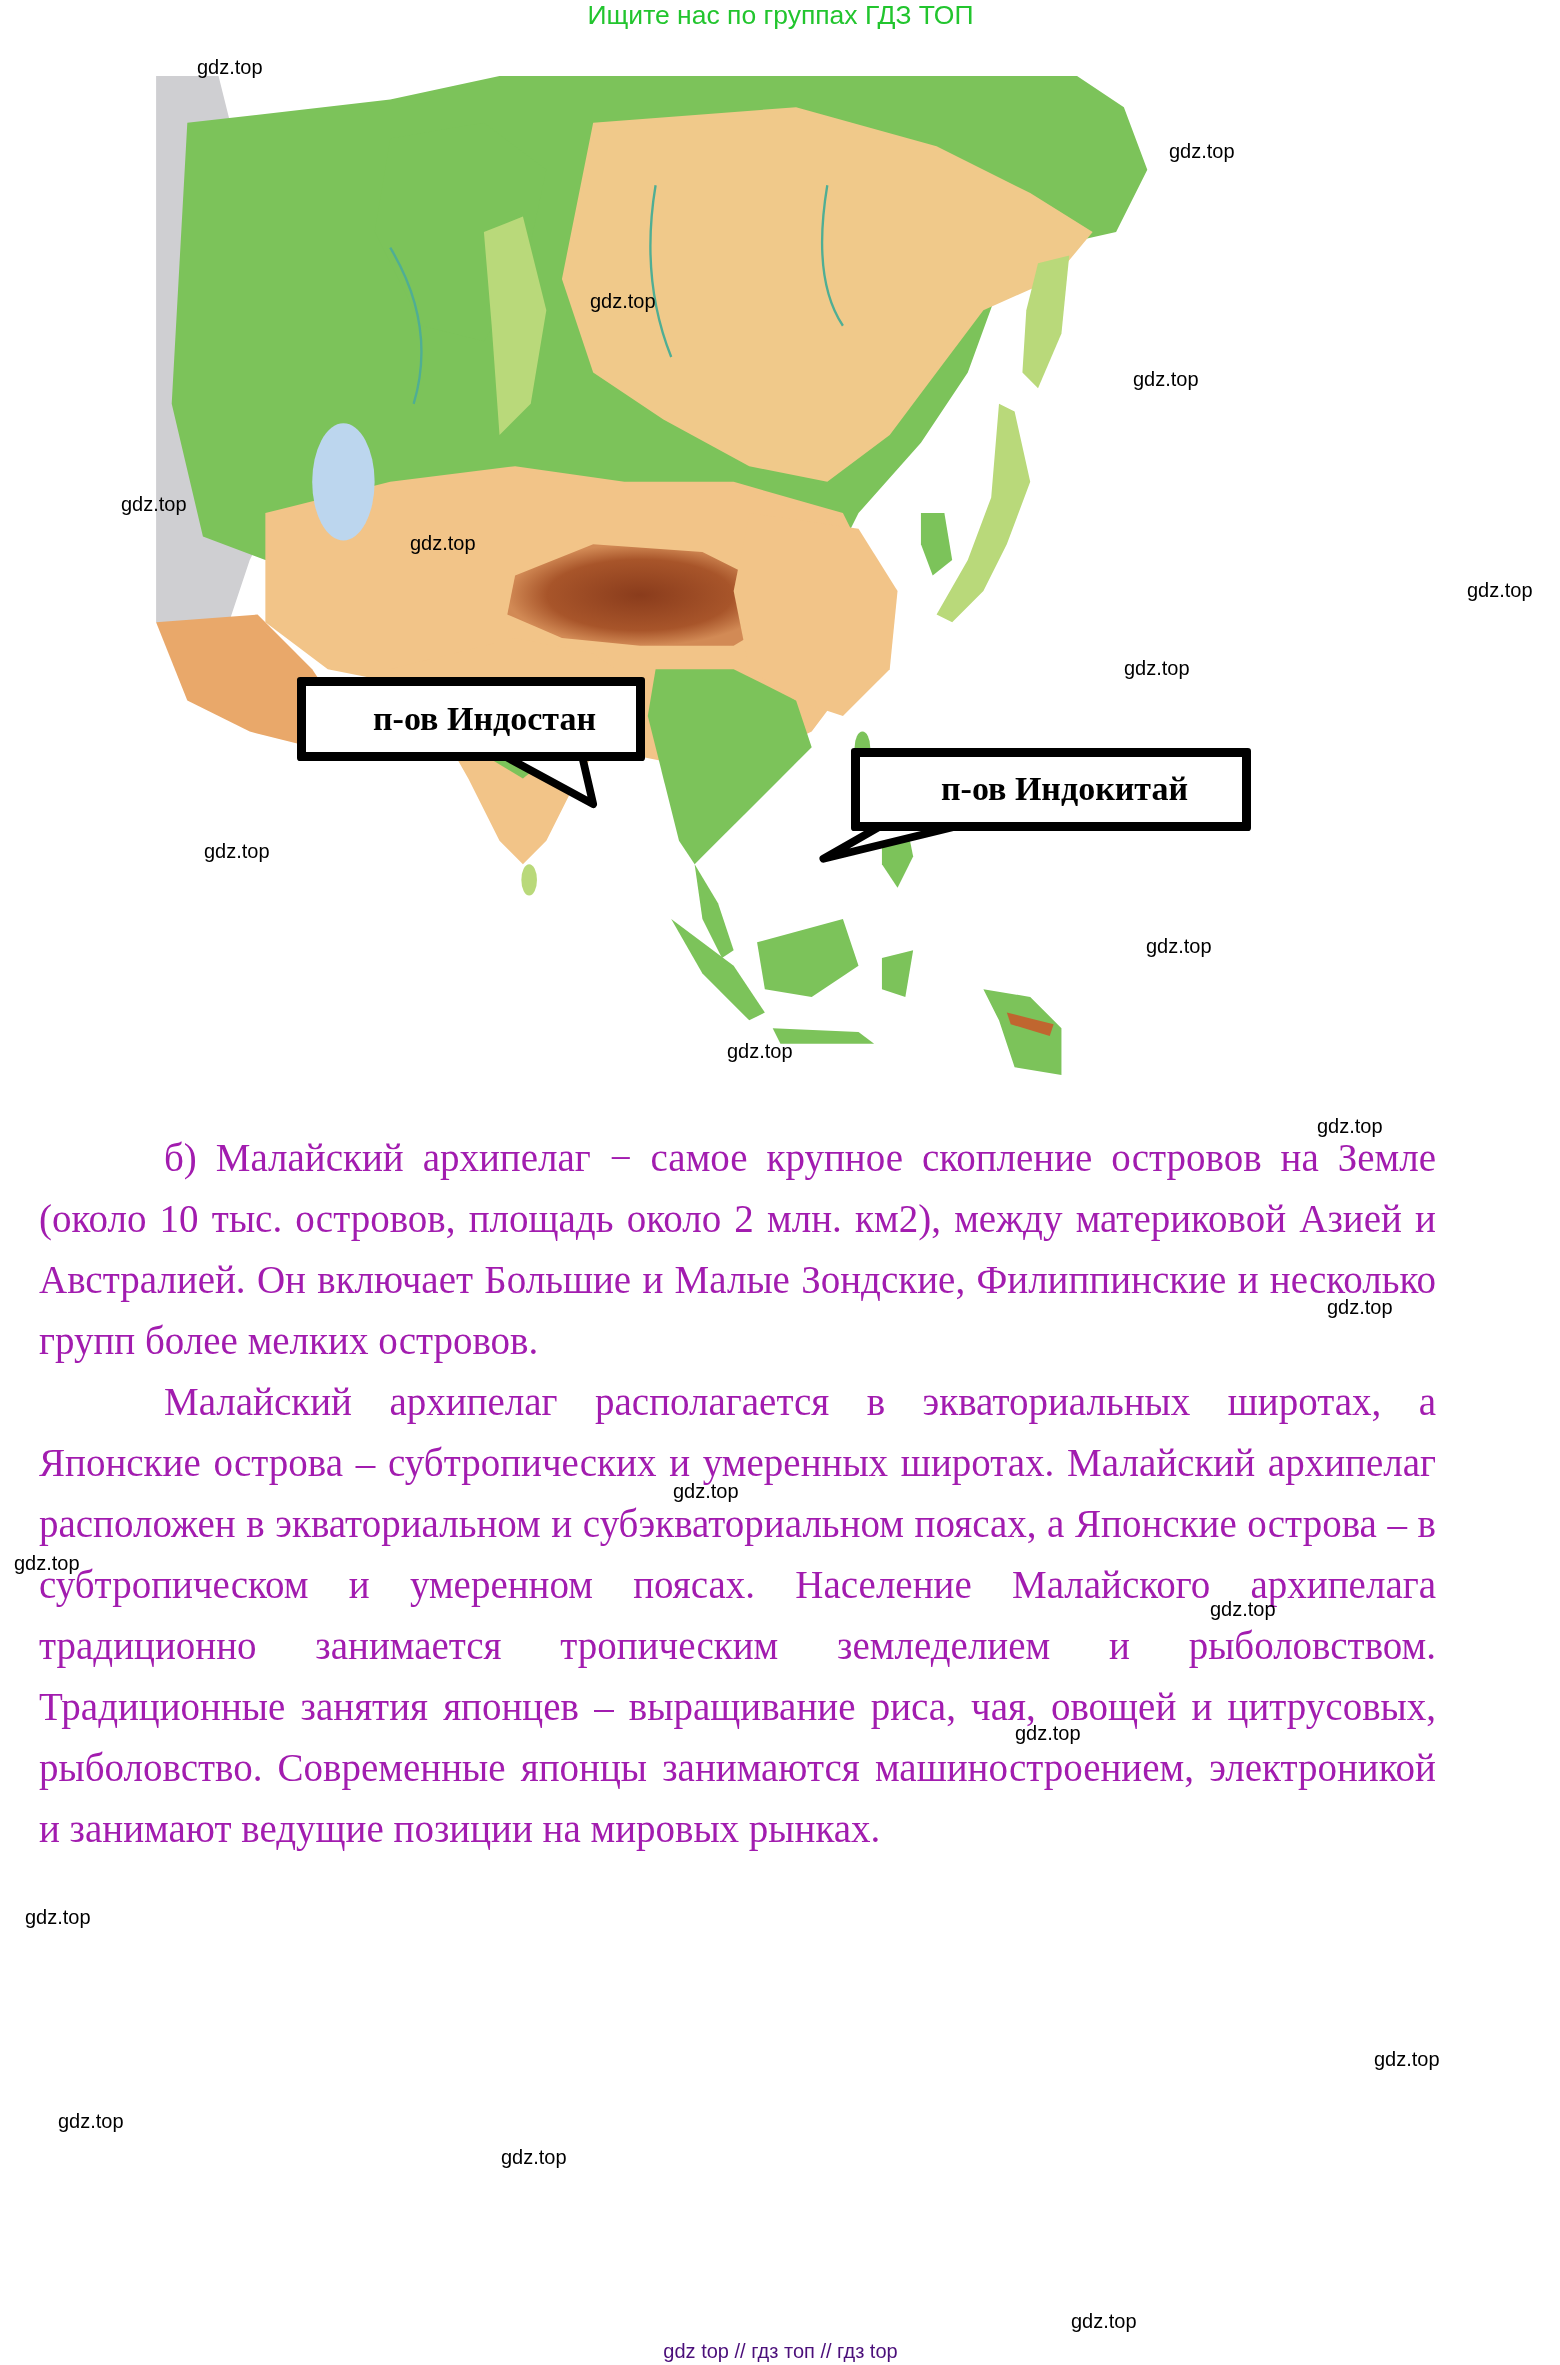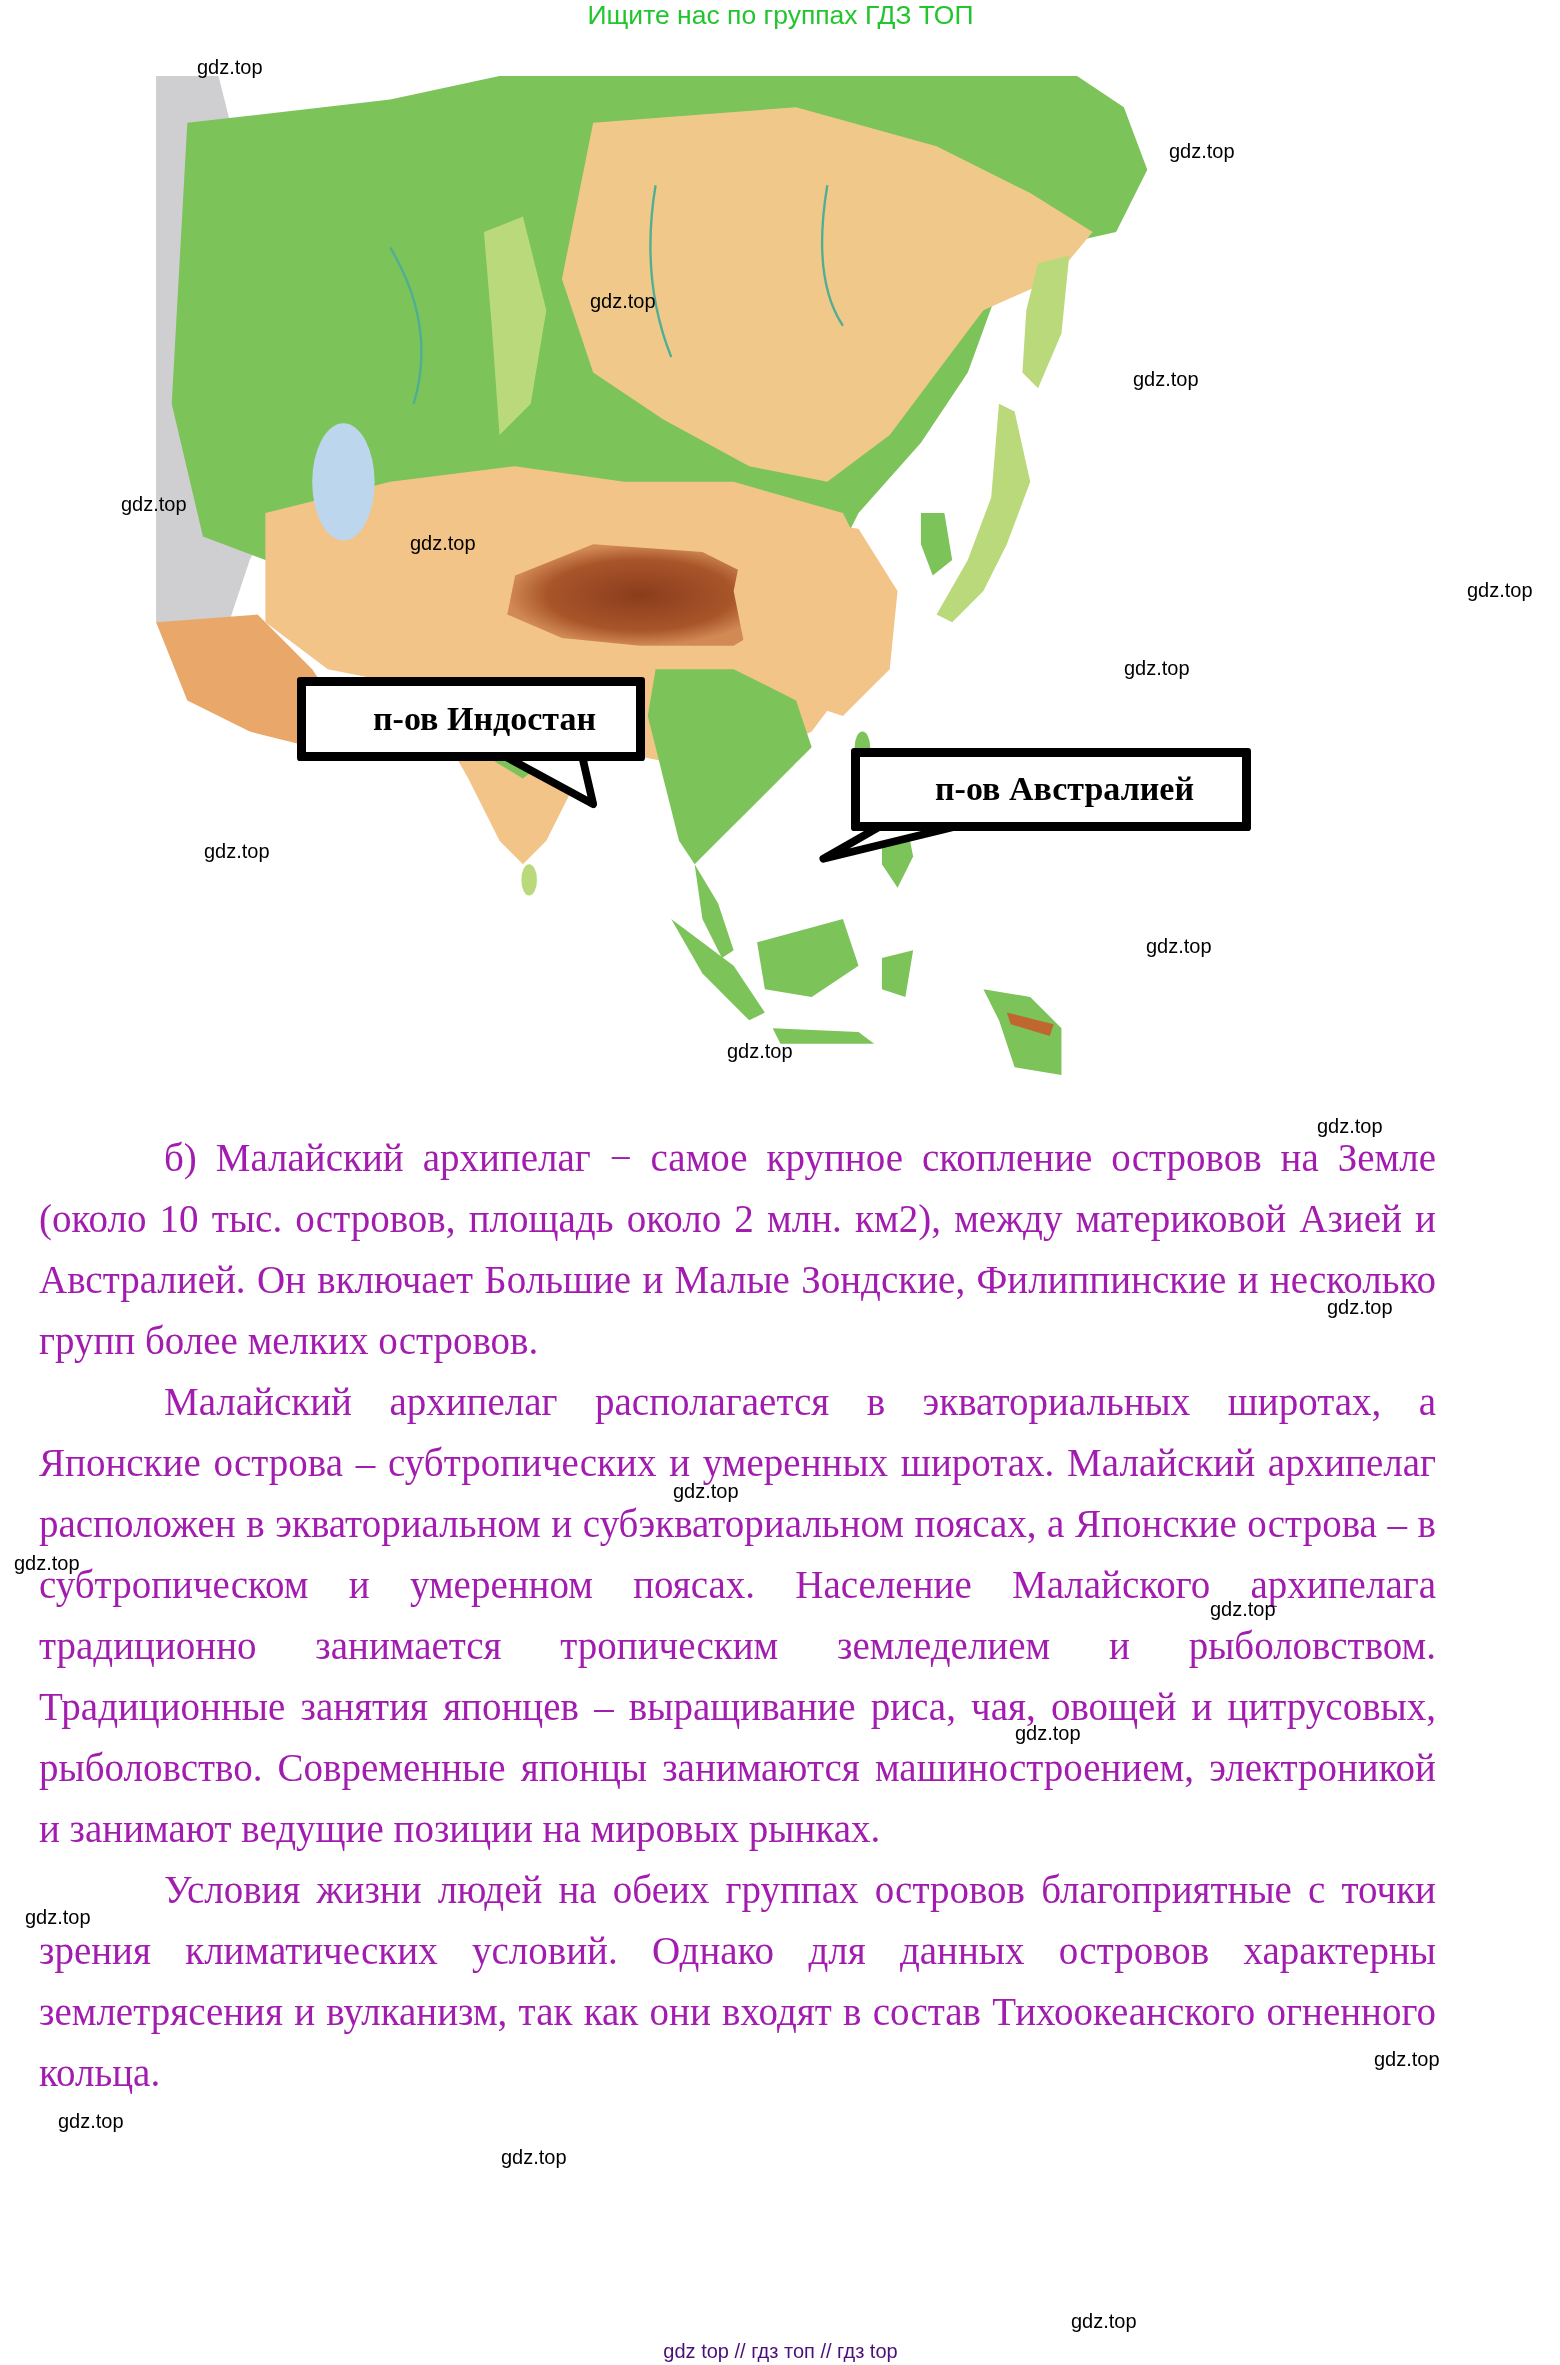--- a/index.html
+++ b/index.html
@@ -93,27 +93,26 @@
 <div class="wm" style="left:727px;top:1040px;">gdz.top</div>
 
 <svg style="position:absolute;left:0;top:0;" width="1561" height="937" viewBox="0 0 2000 1200">
   <polygon points="640,965 760,1030 745,965" fill="#fff" stroke="#000" stroke-width="10" stroke-linejoin="round"></polygon>
   <polygon points="1160,1040 1055,1100 1260,1050" fill="#fff" stroke="#000" stroke-width="10" stroke-linejoin="round"></polygon>
 </svg>
 <div class="callout" style="left:297px;top:677px;width:348px;height:84px;font-size:34px;line-height:66px;">
   <span>п-ов Индостан</span>
 </div>
 <div class="callout" style="left:851px;top:748px;width:400px;height:83px;font-size:34px;line-height:64px;">
-  <span>п-ов Австралией</span>
+  <span>п-ов Индокитай</span>
 </div>
 
 <div class="body-text">
   <p>б) Малайский архипелаг − самое крупное скопление островов на Земле (около 10 тыс. островов, площадь около 2 млн. км2), между материковой Азией и Австралией. Он включает Большие и Малые Зондские, Филиппинские и несколько групп более мелких островов.</p>
   <p>Малайский архипелаг располагается в экваториальных широтах, а Японские острова – субтропических и умеренных широтах. Малайский архипелаг расположен в экваториальном и субэкваториальном поясах, а Японские острова – в субтропическом и умеренном поясах. Население Малайского архипелага традиционно занимается тропическим земледелием и рыболовством. Традиционные занятия японцев – выращивание риса, чая, овощей и цитрусовых, рыболовство. Современные японцы занимаются машиностроением, электроникой и занимают ведущие позиции на мировых рынках.</p>
-  <p>Условия жизни людей на обеих группах островов благоприятные с точки зрения климатических условий. Однако для данных островов характерны землетрясения и вулканизм, так как они входят в состав Тихоокеанского огненного кольца.</p>
 </div>
 
 <div class="wm" style="left:1317px;top:1115px;">gdz.top</div>
 <div class="wm" style="left:1327px;top:1296px;">gdz.top</div>
 <div class="wm" style="left:673px;top:1480px;">gdz.top</div>
 <div class="wm" style="left:14px;top:1552px;">gdz.top</div>
 <div class="wm" style="left:1210px;top:1598px;">gdz.top</div>
 <div class="wm" style="left:1015px;top:1722px;">gdz.top</div>
 <div class="wm" style="left:25px;top:1906px;">gdz.top</div>
 <div class="wm" style="left:1374px;top:2048px;">gdz.top</div>

